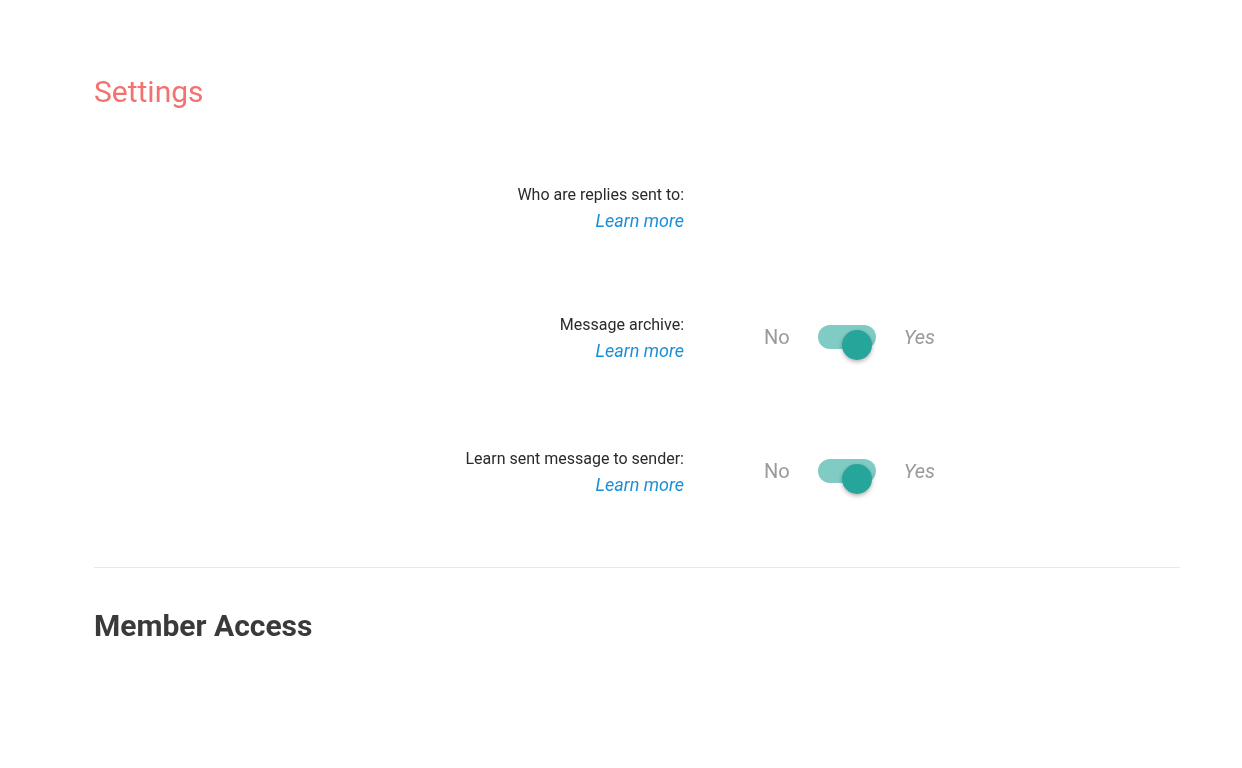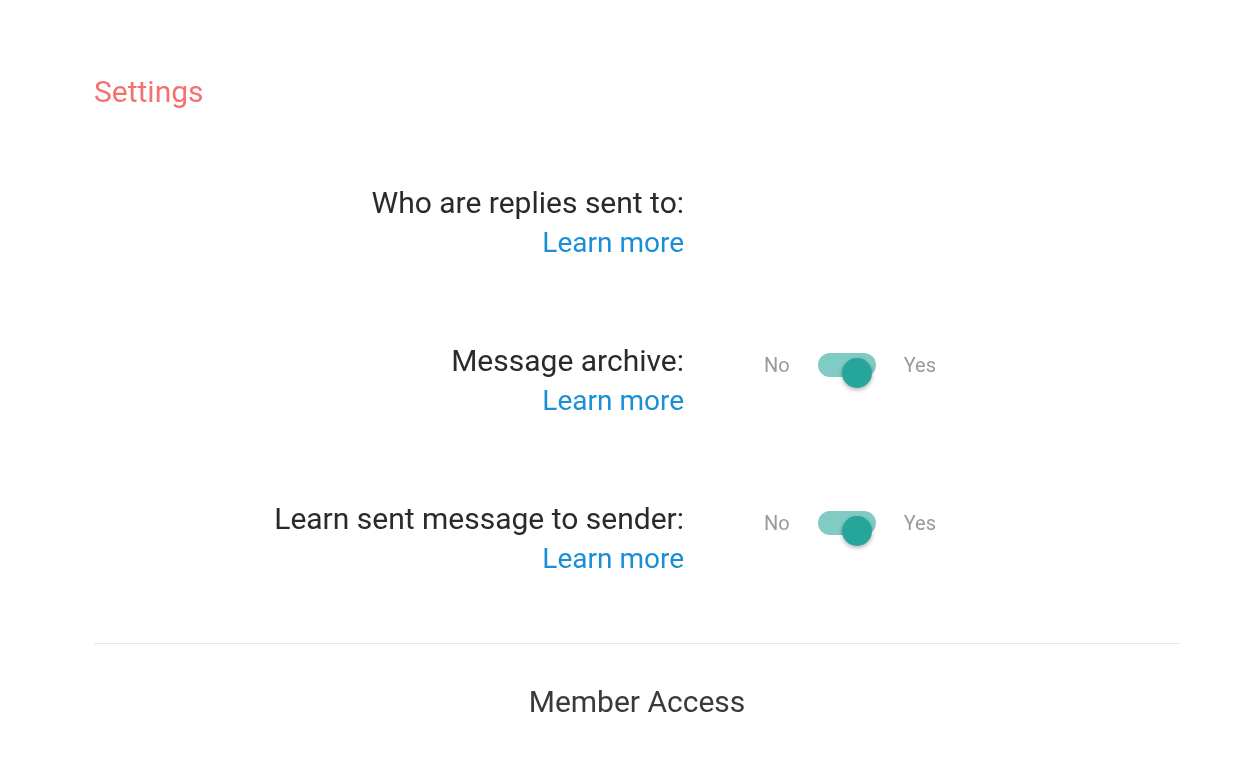--- a/index.html
+++ b/index.html
@@ -16,46 +16,46 @@
       padding: 50px 70px;
     }
     .section-title {
       font-size: 30px;
       font-weight: 400;
       color: #f3716e;
       margin-bottom: 60px;
     }
     .section-title-dark {
       font-size: 30px;
-      font-weight: 400;
+      font-weight: 700;
       color: #3a3a3a;
       margin-top: 40px;
-      text-align: center;
     }
     .setting-row {
       display: flex;
       align-items: flex-start;
       margin-bottom: 60px;
     }
     .setting-label-col {
       width: 630px;
       text-align: right;
       padding-right: 40px;
     }
     .setting-label {
-      font-size: 30px;
+      font-size: 16px;
       color: #2a2a2a;
       display: block;
       margin-bottom: 6px;
     }
     .learn-more {
-      font-size: 28px;
+      font-size: 18px;
       color: #1b8fd6;
       text-decoration: none;
       cursor: pointer;
+      font-style: italic;
     }
     .setting-control-col {
       flex: 1;
       padding-top: 2px;
     }
     .radio-option {
       display: flex;
       align-items: center;
       margin-bottom: 40px;
       cursor: pointer;
@@ -87,20 +87,21 @@
     }
     .toggle-text {
       font-size: 20px;
       color: #9a9a9a;
     }
     .toggle-text.left {
       margin-right: 20px;
     }
     .toggle-text.right {
       margin-left: 20px;
+      font-style: italic;
     }
     .toggle {
       position: relative;
       width: 58px;
       height: 24px;
       background: #80cbc4;
       border-radius: 12px;
       cursor: pointer;
     }
     .toggle-knob {

